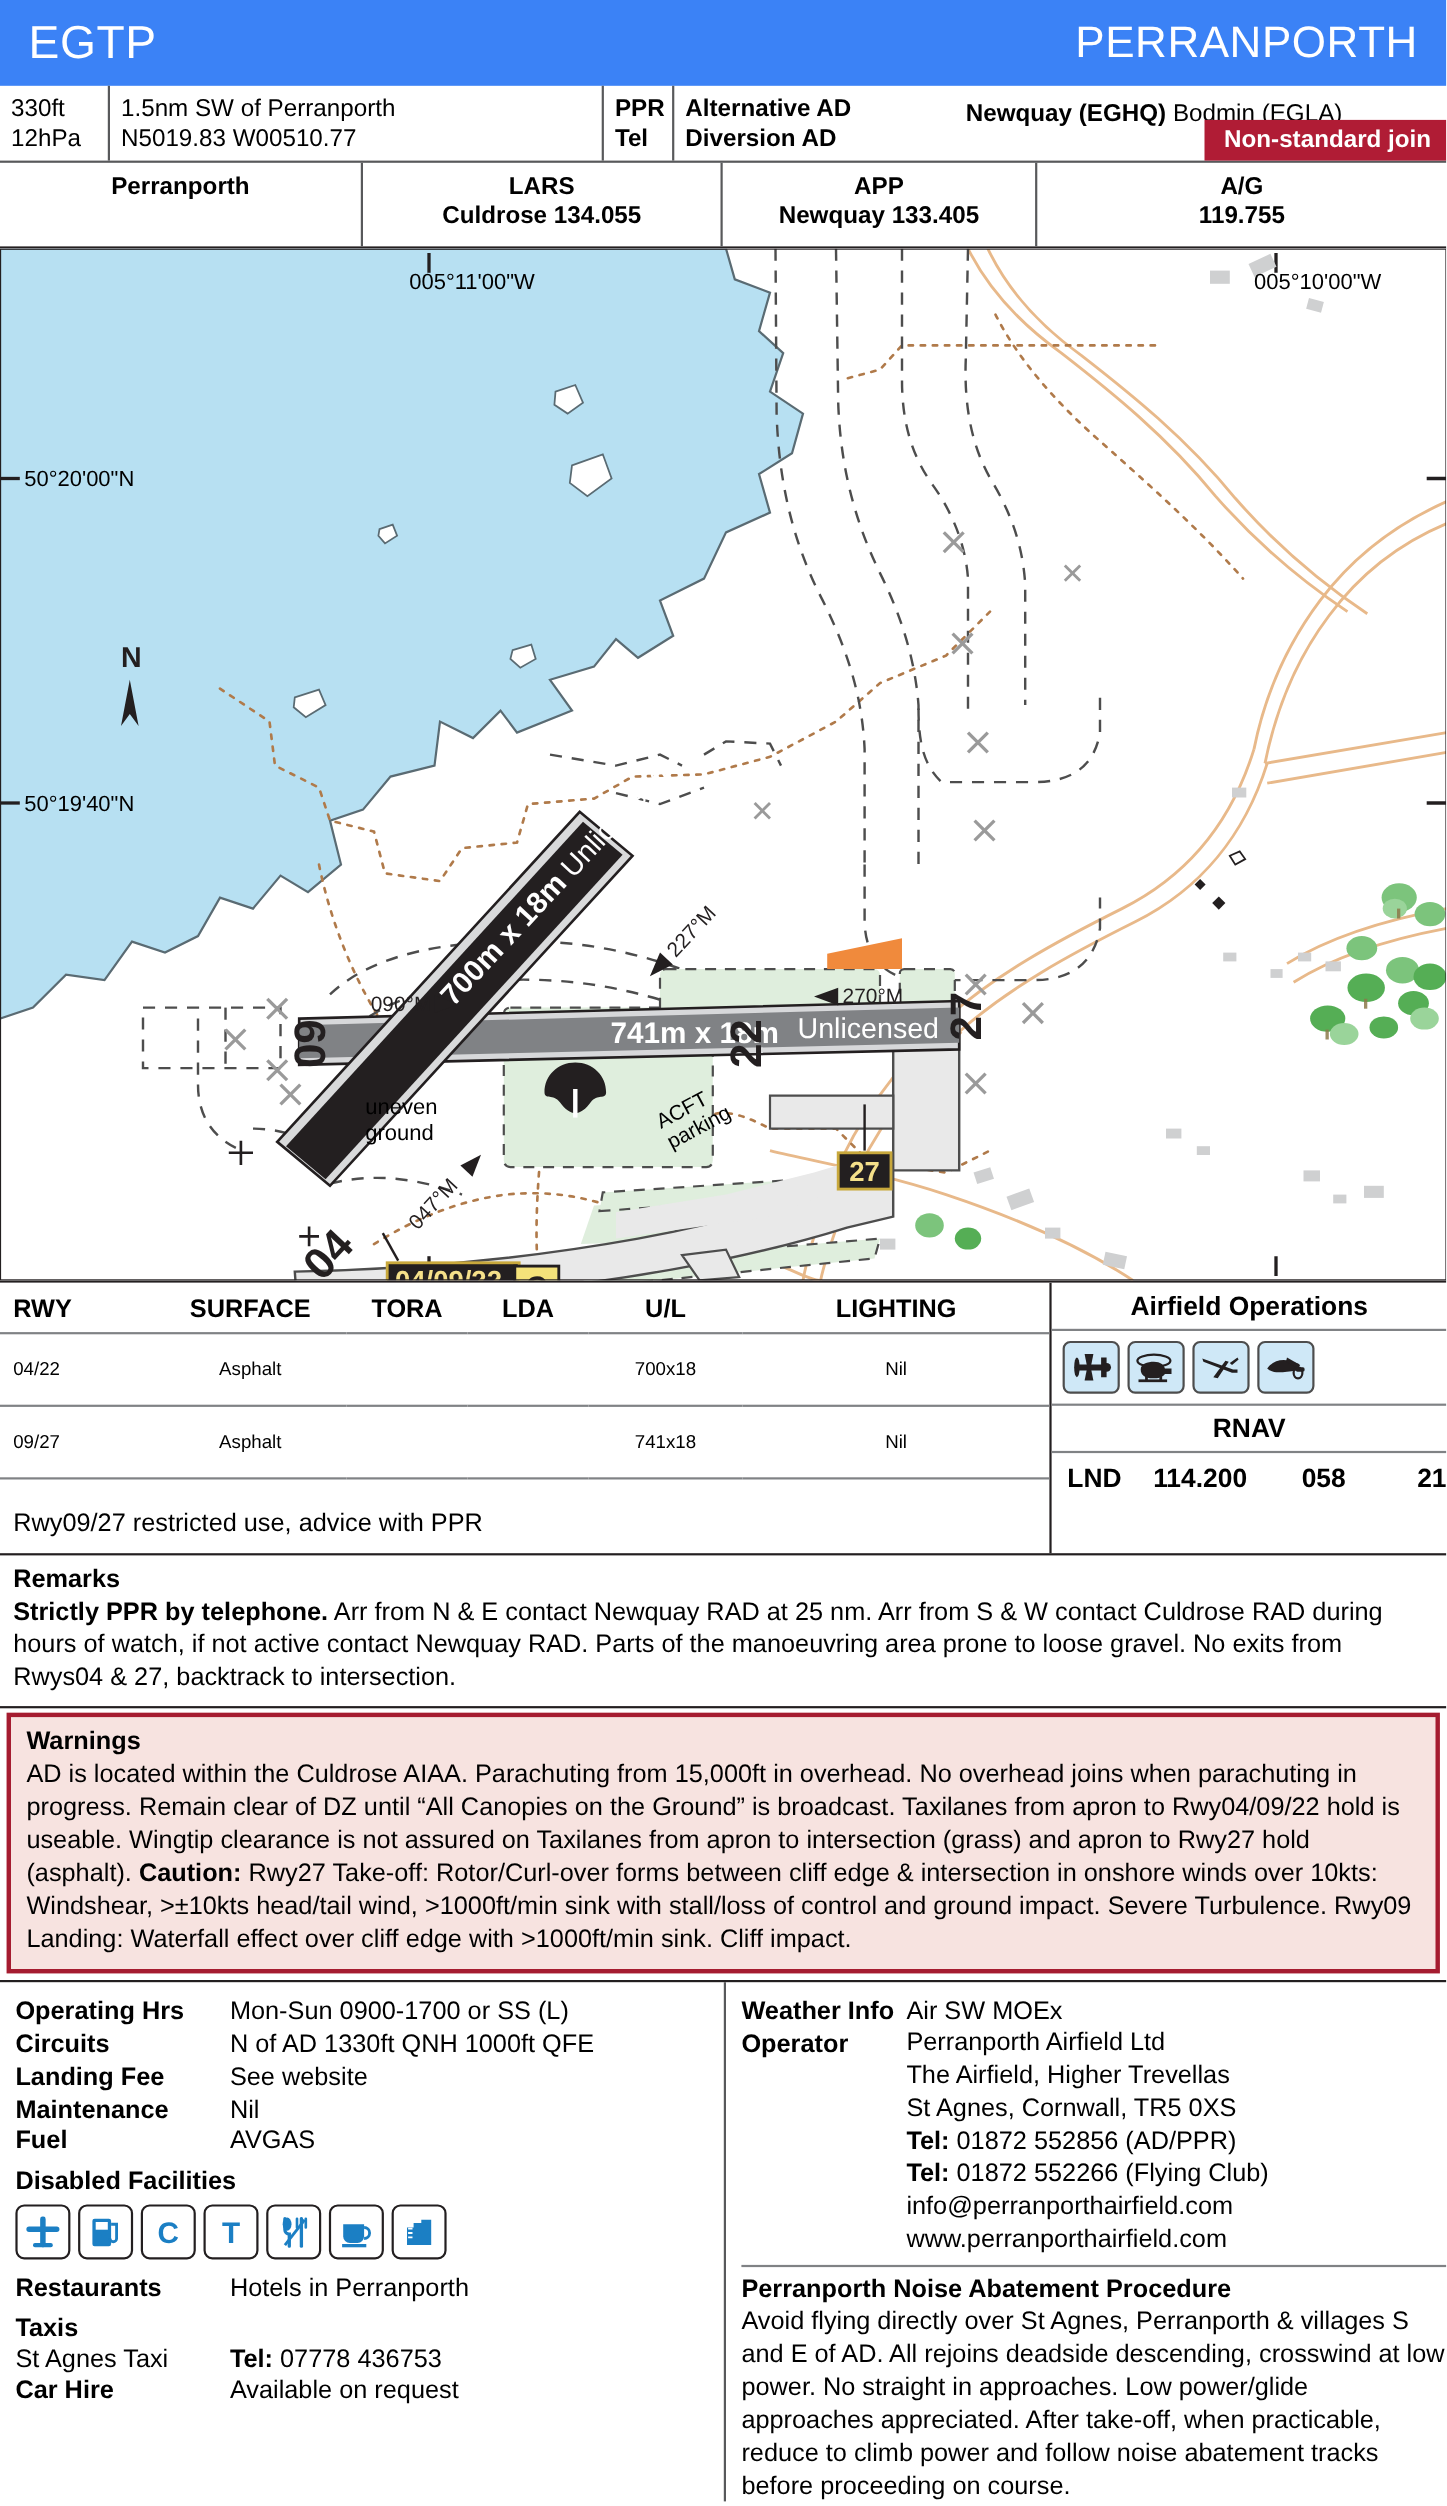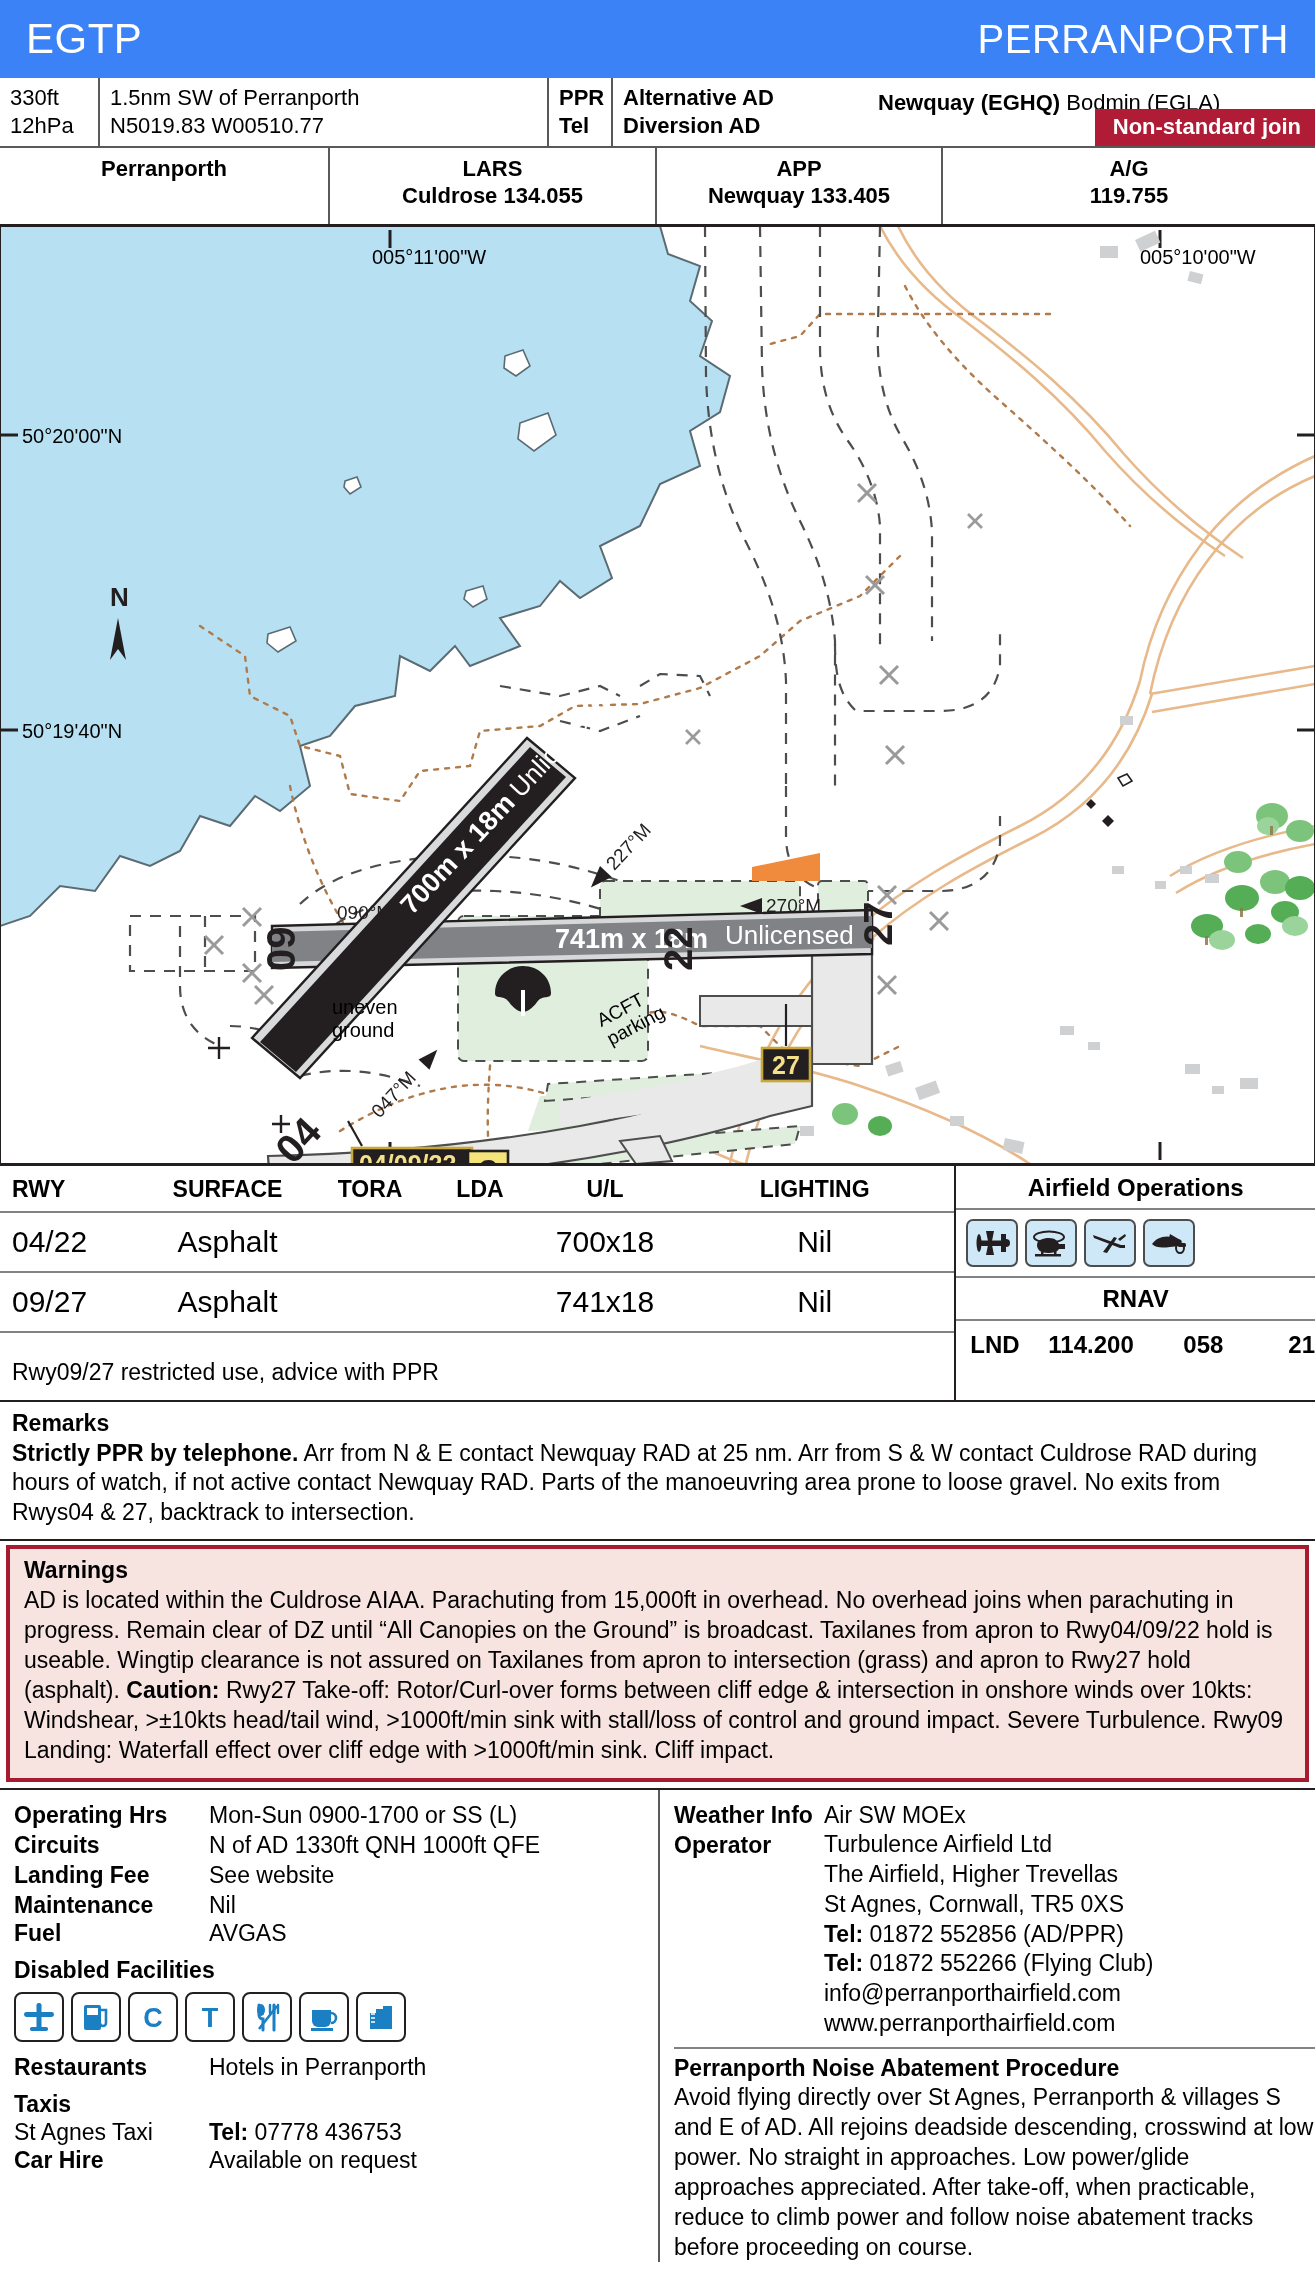--- a/index.html
+++ b/index.html
@@ -42,21 +42,21 @@
             border-bottom:2px solid #231f20;box-sizing:border-box;}
   .map-wrap svg{position:absolute;left:0;top:0;}
   .mlabel{position:absolute;font-size:19px;font-weight:600;white-space:nowrap;}
   .mlabel.plain{font-weight:400;font-size:20px;}
 
   
   .mid{display:flex;border-bottom:2px solid #231f20;box-sizing:border-box;}
   .rwytbl{width:980px;box-sizing:border-box;border-right:2px solid #231f20;padding:6px 0 0 0;}
   .rwytbl table{width:100%;border-collapse:collapse;}
   .rwytbl th{font-size:23px;font-weight:bold;text-align:left;padding:4px 0 8px 0;}
-  .rwytbl td{font-size:30px;padding:12px 0;border-top:2px solid #808285;}
+  .rwytbl td{font-size:17px;padding:22px 0;border-top:2px solid #808285;}
   .rwytbl tr.lastrow td{border-bottom:2px solid #808285;}
   .rwynote{font-size:23px;padding:26px 0 14px 12px;}
   .th-rwy,.td-rwy{width:128px;padding-left:12px !important;}
   .th-surf{width:175px;}
   .th-tora{width:110px;}
   .th-lda{width:110px;}
   .th-ul{width:140px;}
   .th-light{width:auto;}
   .ctr{text-align:center !important;}
 
@@ -671,21 +671,21 @@
     </div>
 
     <div class="br">
       <div class="kv">
         <span class="k" style="width:150px">Weather Info</span>
         <span class="v">Air SW MOEx</span>
       </div>
       <div class="kv">
         <span class="k" style="width:150px">Operator</span>
         <span class="v opaddr">
-          <div>Turbulence Airfield Ltd</div>
+          <div>Perranporth Airfield Ltd</div>
           <div>The Airfield, Higher Trevellas</div>
           <div>St Agnes, Cornwall, TR5 0XS</div>
           <div><b>Tel:</b> <span>01872 552856 (AD/PPR)</span></div>
           <div><b>Tel:</b> <span>01872 552266 (Flying Club)</span></div>
           <div>info@perranporthairfield.com</div>
           <div>www.perranporthairfield.com</div>
         </span>
       </div>
       <div class="nap">
         <h5>Perranporth Noise Abatement Procedure</h5>

